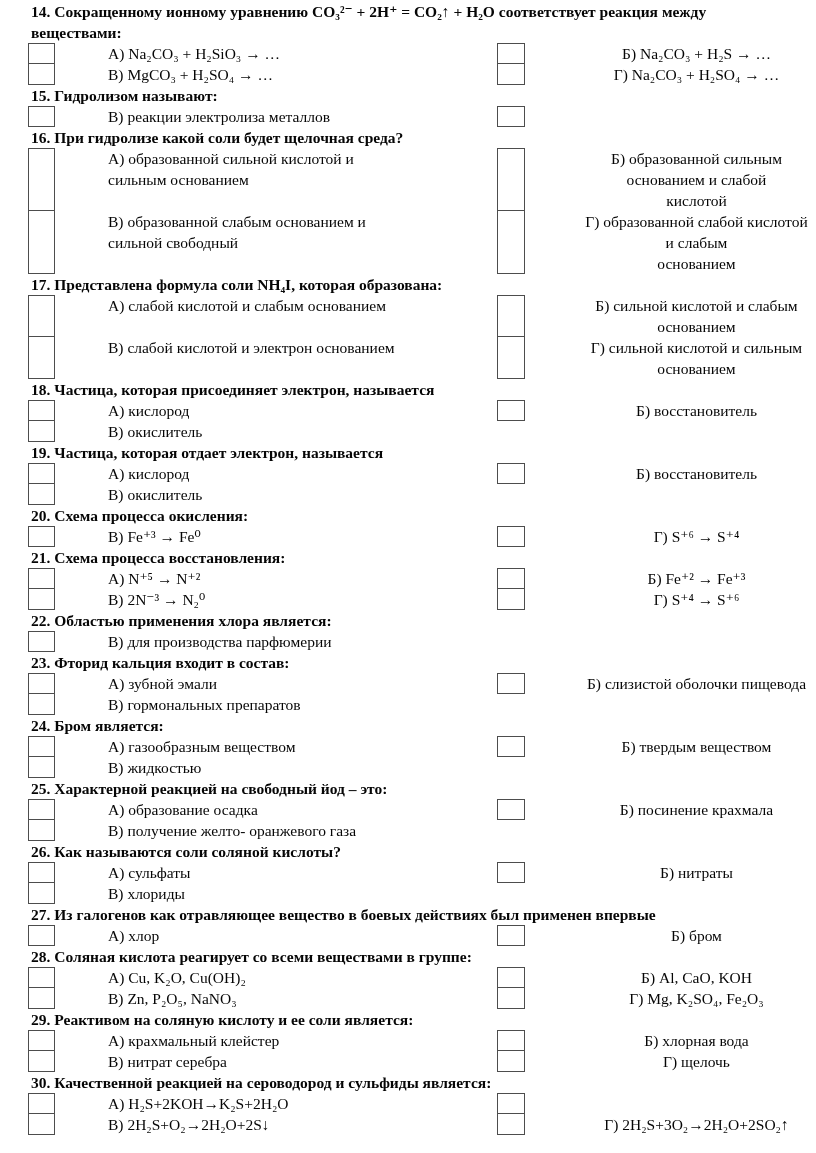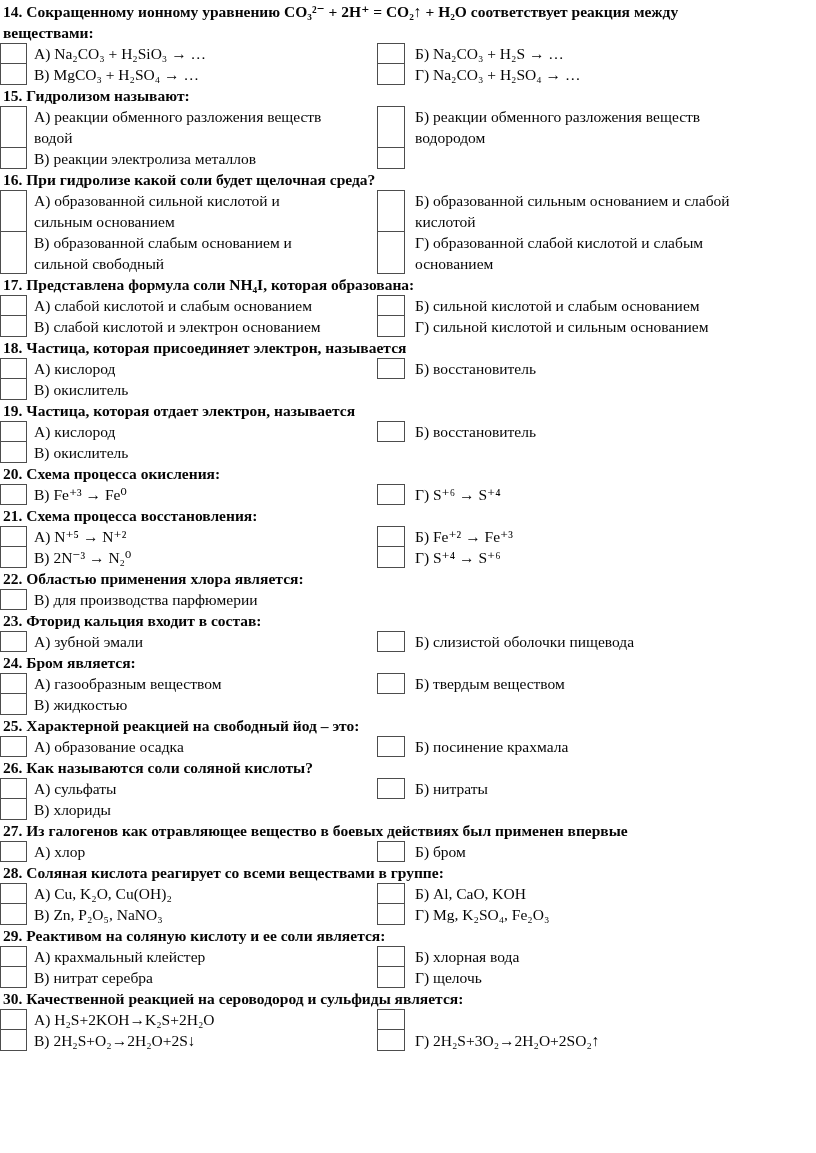--- a/index.html
+++ b/index.html
@@ -7,40 +7,41 @@
     width: 816px;
     height: 1153px;
     overflow: hidden;
     background: #ffffff;
     color: #060606;
     font-family: "Liberation Serif", "DejaVu Serif", serif;
     font-size: 15.5px;
     line-height: 21px;
   }
   .page { padding-top: 1px; }
-  .question { margin: 0; }
+  .question { margin: 0; padding-left: 28px; }
   .q-title {
     font-weight: bold;
     padding-left: 3px;
   }
   .q-text { white-space: pre-line; }
   .opt-row {
     display: grid;
     grid-template-columns: 27px 350px 28px 1fr;
     align-items: stretch;
+    gap: 46px;
   }
   .checkbox {
     border: 1.4px solid #4d4d4d;
     background: #ffffff;
     box-sizing: border-box;
     cursor: pointer;
   }
   .opt-row + .opt-row .checkbox { margin-top: -1px; }
   .opt-label { padding-left: 7px; }
-  .opt-label.right { padding-left: 10px; padding-right: 4px; }
+  .opt-label.right { padding-left: 10px; padding-right: 4px; text-align: center; }
   .opt-text { white-space: pre-line; }
 </style>
 </head>
 <body>
 
 <div class="page" id="doc">
     <section class="question">
       <div class="q-title"><span class="q-num">14.</span> <span class="q-text">Сокращенному ионному уравнению CO₃²⁻ + 2H⁺ = CO₂↑ + H₂O соответствует реакция между
 веществами:</span></div>
       <div class="opt-row">
@@ -53,28 +54,20 @@
         <div class="checkbox" role="checkbox" aria-checked="false" tabindex="0"></div>
         <div class="opt-label left"><span class="opt-key">В)</span> <span class="opt-text">MgCO₃ + H₂SO₄ → …</span></div>
         <div class="checkbox" role="checkbox" aria-checked="false" tabindex="0"></div>
         <div class="opt-label right"><span class="opt-key">Г)</span> <span class="opt-text">Na₂CO₃ + H₂SO₄ → …</span></div>
       </div>
     </section>
     <section class="question">
       <div class="q-title"><span class="q-num">15.</span> <span class="q-text">Гидролизом называют:</span></div>
       <div class="opt-row">
         <div class="checkbox" role="checkbox" aria-checked="false" tabindex="0"></div>
-        <div class="opt-label left"><span class="opt-key">А)</span> <span class="opt-text">реакции обменного разложения веществ
-водой</span></div>
-        <div class="checkbox" role="checkbox" aria-checked="false" tabindex="0"></div>
-        <div class="opt-label right"><span class="opt-key">Б)</span> <span class="opt-text">реакции обменного разложения веществ
-водородом</span></div>
-      </div>
-      <div class="opt-row">
-        <div class="checkbox" role="checkbox" aria-checked="false" tabindex="0"></div>
         <div class="opt-label left"><span class="opt-key">В)</span> <span class="opt-text">реакции электролиза металлов</span></div>
         <div class="checkbox" role="checkbox" aria-checked="false" tabindex="0"></div>
       </div>
     </section>
     <section class="question">
       <div class="q-title"><span class="q-num">16.</span> <span class="q-text">При гидролизе какой соли будет щелочная среда?</span></div>
       <div class="opt-row">
         <div class="checkbox" role="checkbox" aria-checked="false" tabindex="0"></div>
         <div class="opt-label left"><span class="opt-key">А)</span> <span class="opt-text">образованной сильной кислотой и
 сильным основанием</span></div>
@@ -164,20 +157,24 @@
       </div>
     </section>
     <section class="question">
       <div class="q-title"><span class="q-num">23.</span> <span class="q-text">Фторид кальция входит в состав:</span></div>
       <div class="opt-row">
         <div class="checkbox" role="checkbox" aria-checked="false" tabindex="0"></div>
         <div class="opt-label left"><span class="opt-key">А)</span> <span class="opt-text">зубной эмали</span></div>
         <div class="checkbox" role="checkbox" aria-checked="false" tabindex="0"></div>
         <div class="opt-label right"><span class="opt-key">Б)</span> <span class="opt-text">слизистой оболочки пищевода</span></div>
       </div>
+      <div class="opt-row">
+        <div class="checkbox" role="checkbox" aria-checked="false" tabindex="0"></div>
+        <div class="opt-label left"><span class="opt-key">В)</span> <span class="opt-text">гормональных препаратов</span></div>
+      </div>
     </section>
     <section class="question">
       <div class="q-title"><span class="q-num">24.</span> <span class="q-text">Бром является:</span></div>
       <div class="opt-row">
         <div class="checkbox" role="checkbox" aria-checked="false" tabindex="0"></div>
         <div class="opt-label left"><span class="opt-key">А)</span> <span class="opt-text">газообразным веществом</span></div>
         <div class="checkbox" role="checkbox" aria-checked="false" tabindex="0"></div>
         <div class="opt-label right"><span class="opt-key">Б)</span> <span class="opt-text">твердым веществом</span></div>
       </div>
       <div class="opt-row">
@@ -185,20 +182,24 @@
         <div class="opt-label left"><span class="opt-key">В)</span> <span class="opt-text">жидкостью</span></div>
       </div>
     </section>
     <section class="question">
       <div class="q-title"><span class="q-num">25.</span> <span class="q-text">Характерной реакцией на свободный йод – это:</span></div>
       <div class="opt-row">
         <div class="checkbox" role="checkbox" aria-checked="false" tabindex="0"></div>
         <div class="opt-label left"><span class="opt-key">А)</span> <span class="opt-text">образование осадка</span></div>
         <div class="checkbox" role="checkbox" aria-checked="false" tabindex="0"></div>
         <div class="opt-label right"><span class="opt-key">Б)</span> <span class="opt-text">посинение крахмала</span></div>
+      </div>
+      <div class="opt-row">
+        <div class="checkbox" role="checkbox" aria-checked="false" tabindex="0"></div>
+        <div class="opt-label left"><span class="opt-key">В)</span> <span class="opt-text">получение желто- оранжевого газа</span></div>
       </div>
     </section>
     <section class="question">
       <div class="q-title"><span class="q-num">26.</span> <span class="q-text">Как называются соли соляной кислоты?</span></div>
       <div class="opt-row">
         <div class="checkbox" role="checkbox" aria-checked="false" tabindex="0"></div>
         <div class="opt-label left"><span class="opt-key">А)</span> <span class="opt-text">сульфаты</span></div>
         <div class="checkbox" role="checkbox" aria-checked="false" tabindex="0"></div>
         <div class="opt-label right"><span class="opt-key">Б)</span> <span class="opt-text">нитраты</span></div>
       </div>

